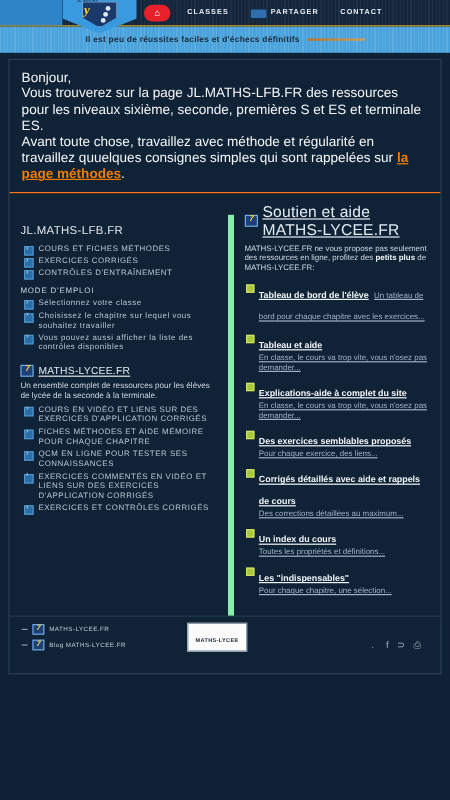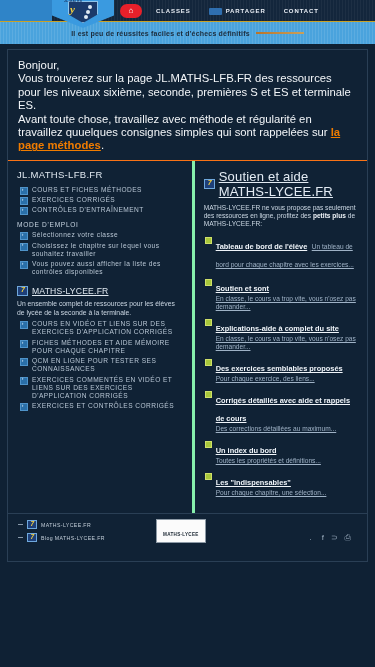--- a/index.html
+++ b/index.html
@@ -108,21 +108,21 @@
     line-height:13.4px;
     border-bottom:1px solid #f97316;
   }
   #intro .methlink{
     color:#f07c00; text-decoration:underline; font-weight:bold;
   }
 
   
   #cols{ display:flex; }
   .col{ padding:8px 9px 10px 9px; }
-  .col-left{ width:52%; border-right:3px solid #86efac; }
+  .col-left{ width:52%; border-right:5px solid #86efac;margin-top:18px; }
   .col-right{ width:48%; }
 
   .h-site{
     color:#dfe7ef; font-size:9.5px; letter-spacing:.3px; margin-bottom:6px;
   }
   .h-site2{
     color:#dfe7ef; font-size:8.6px; letter-spacing:.2px;
     text-decoration:underline; display:flex; align-items:center; gap:4px;
     margin:10px 0 4px 0;
   }
@@ -308,37 +308,37 @@
       <div class="r-intro">
         <span>MATHS-LYCEE.FR ne vous propose pas seulement des ressources en ligne, profitez des </span><b>petits plus</b><span> de MATHS-LYCEE.FR:</span>
       </div>
 
       <ul class="glist">
         <li>
           <a class="lt" href="#">Tableau de bord de l'élève</a>
           <span class="ld">Un tableau de bord pour chaque chapitre avec les exercices...</span>
         </li>
         <li>
-          <a class="lt" href="#">Soutien et sont</a>
+          <a class="lt" href="#">Tableau et aide</a>
           <div class="ld">En classe, le cours va trop vite, vous n'osez pas demander...</div>
         </li>
         <li>
           <a class="lt" href="#">Explications-aide à complet du site</a>
           <div class="ld">En classe, le cours va trop vite, vous n'osez pas demander...</div>
         </li>
         <li>
           <a class="lt" href="#">Des exercices semblables proposés</a>
           <div class="ld">Pour chaque exercice, des liens...</div>
         </li>
         <li>
           <a class="lt" href="#">Corrigés détaillés avec aide et rappels de cours</a>
           <div class="ld">Des corrections détaillées au maximum...</div>
         </li>
         <li>
-          <a class="lt" href="#">Un index du bord</a>
+          <a class="lt" href="#">Un index du cours</a>
           <div class="ld">Toutes les propriétés et définitions...</div>
         </li>
         <li>
           <a class="lt" href="#">Les "indispensables"</a>
           <div class="ld">Pour chaque chapitre, une sélection...</div>
         </li>
       </ul>
     </div>
   </div>
 </div>

